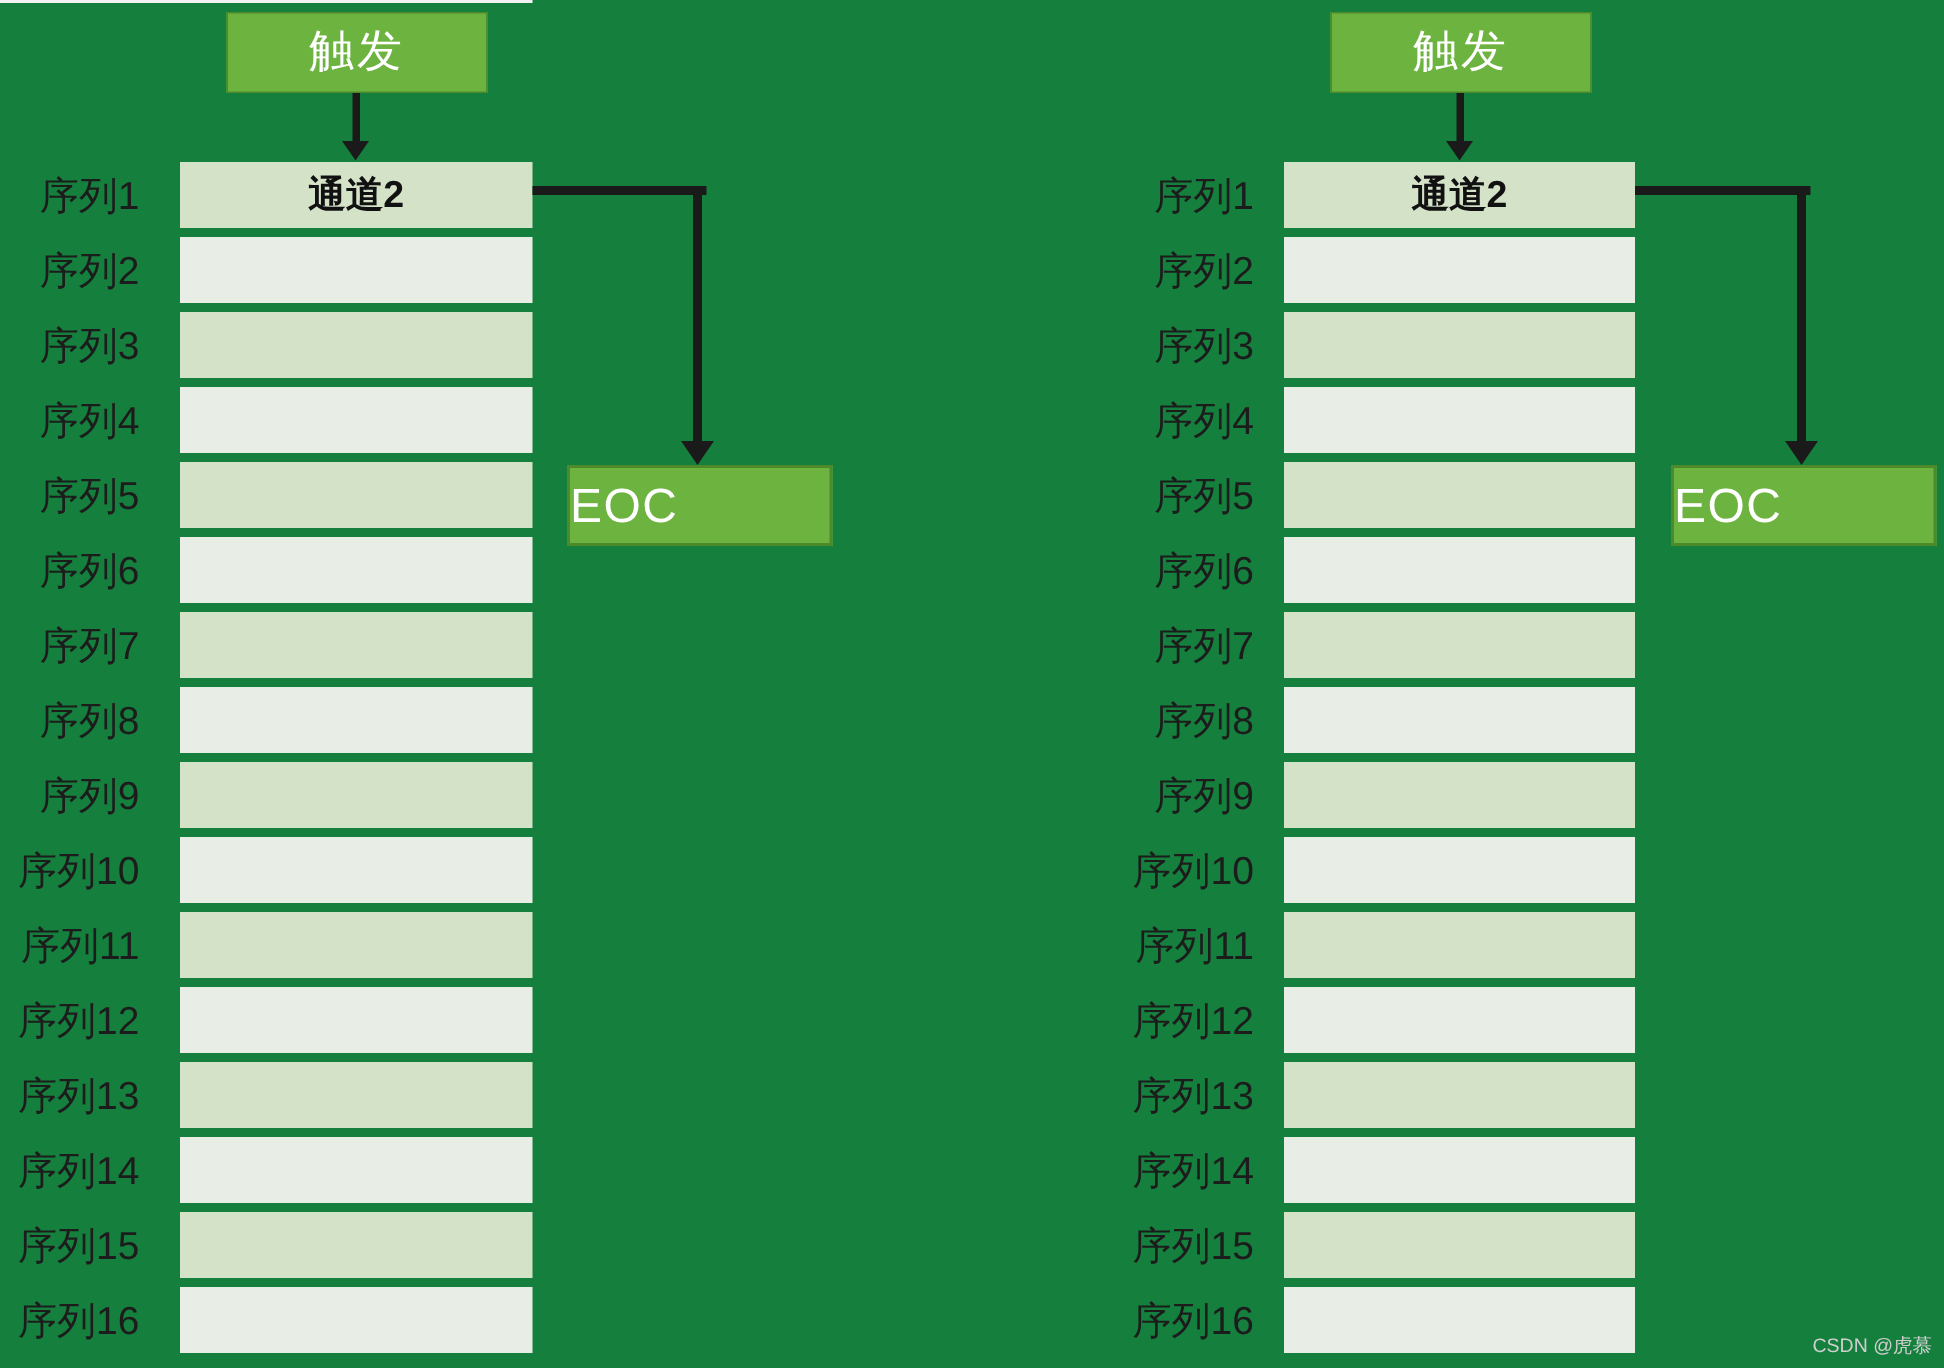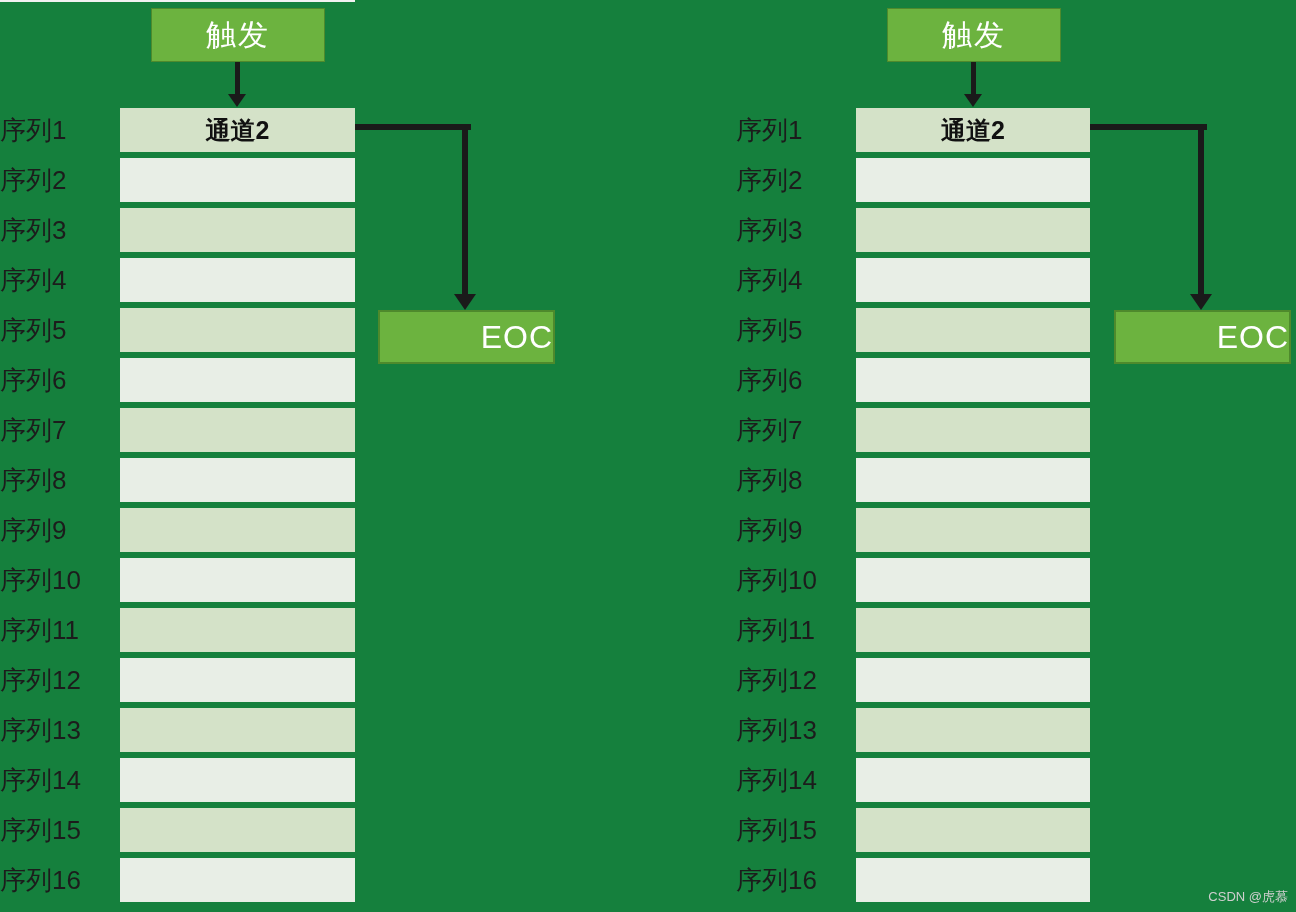--- a/index.html
+++ b/index.html
@@ -65,21 +65,21 @@
 
   
   .labels {
     position: absolute;
     top: 108px;
   }
   .seq-label {
     height: 44px;
     margin-bottom: 6px;
     line-height: 44px;
-    text-align: left;
+    text-align: right;
     font-size: 26px;
     color: #1c1c1c;
     white-space: nowrap;
   }
 
   
   .rows {
     position: absolute;
     top: 108px;
   }
@@ -126,21 +126,21 @@
   
   .eoc-box {
     position: absolute;
     height: 54px;
     background: #6cb33f;
     border: 2px solid #4e8a2c;
     box-sizing: border-box;
     color: #ffffff;
     font-size: 32px;
     line-height: 50px;
-    text-align: right;
+    text-align: left;
     letter-spacing: 1px;
   }
 
   
   .watermark {
     position: absolute;
     right: 8px;
     bottom: 6px;
     font-size: 13px;
     color: #cfcfcf;

